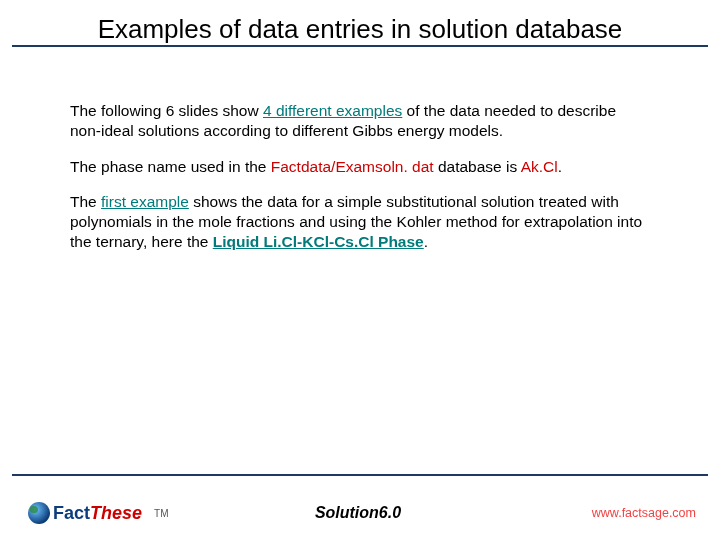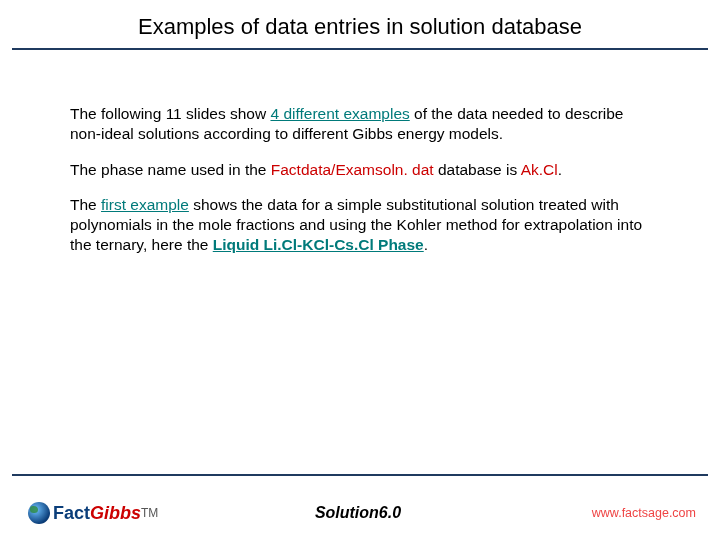--- a/index.html
+++ b/index.html
@@ -13,23 +13,22 @@
     overflow: hidden;
   }
   .slide {
     position: relative;
     width: 720px;
     height: 540px;
     box-sizing: border-box;
   }
   .title {
     text-align: center;
-    font-size: 22px;
+    font-size: 26px;
     padding-top: 14px;
-    padding-bottom: 8px;
   }
   .rule {
     border: none;
     border-top: 2px solid #1f3a5f;
     margin: 0 12px 0 12px;
   }
   .body {
     padding: 54px 70px 0 70px;
     font-size: 15.5px;
     line-height: 1.28;
@@ -79,21 +78,21 @@
     content: "";
     position: absolute;
     left: 2px; top: 4px;
     width: 8px; height: 7px;
     background: #2e8b3e;
     border-radius: 40% 60% 50% 50%;
     opacity: 0.8;
   }
   .logo .fact { color: #0b3e7a; }
   .logo .sage { color: #cc0000; font-style: italic; }
-  .logo .tm { font-size: 12px; color: #555; vertical-align: top; margin-left: 0; font-weight: normal; }
+  .logo .tm { font-size: 10px; color: #555; vertical-align: top; margin-left: 12px; font-weight: normal; }
   .footer-center {
     position: absolute;
     left: 0; right: 4px;
     text-align: center;
     font-weight: bold;
     font-style: italic;
     font-size: 16px;
     pointer-events: none;
   }
   .footer-right {
@@ -105,39 +104,39 @@
 </head>
 <body>
 
 <div class="slide">
 
   <div class="title">Examples of data entries in solution database</div>
   <hr class="rule">
 
   <div class="body">
     <p>
-      <span>The following 11 slides show </span><span class="u teal">4 different examples</span><span> of the data needed to describe non-ideal solutions according to different Gibbs energy models.</span>
+      <span>The following 6 slides show </span><span class="u teal">4 different examples</span><span> of the data needed to describe non-ideal solutions according to different Gibbs energy models.</span>
     </p>
 
 
     <p>
       <span>The phase name used in the </span><span class="red">Factdata/Examsoln. dat</span><span> database is </span><span class="red">Ak.Cl</span><span>.</span>
     </p>
 
     <p>
       <span>The </span><span class="u teal">first example</span><span> shows the data for a simple substitutional solution treated with polynomials in the mole fractions and using the Kohler method for extrapolation into the ternary, here the </span><span class="u teal bold">Liquid Li.Cl-KCl-Cs.Cl Phase</span><span>.</span>
     </p>
   </div>
 
   <hr class="footer-rule">
 
   <div class="footer">
     <div class="logo">
       <span class="globe"></span>
       <span class="fact">Fact</span>
-        <span class="sage">Gibbs</span>
+        <span class="sage">These</span>
         <span class="tm">TM</span>
     </div>
     <div class="footer-center">Solution6.0</div>
     <div class="footer-right">www.factsage.com</div>
   </div>
 
 </div>
 
 </body></html>

